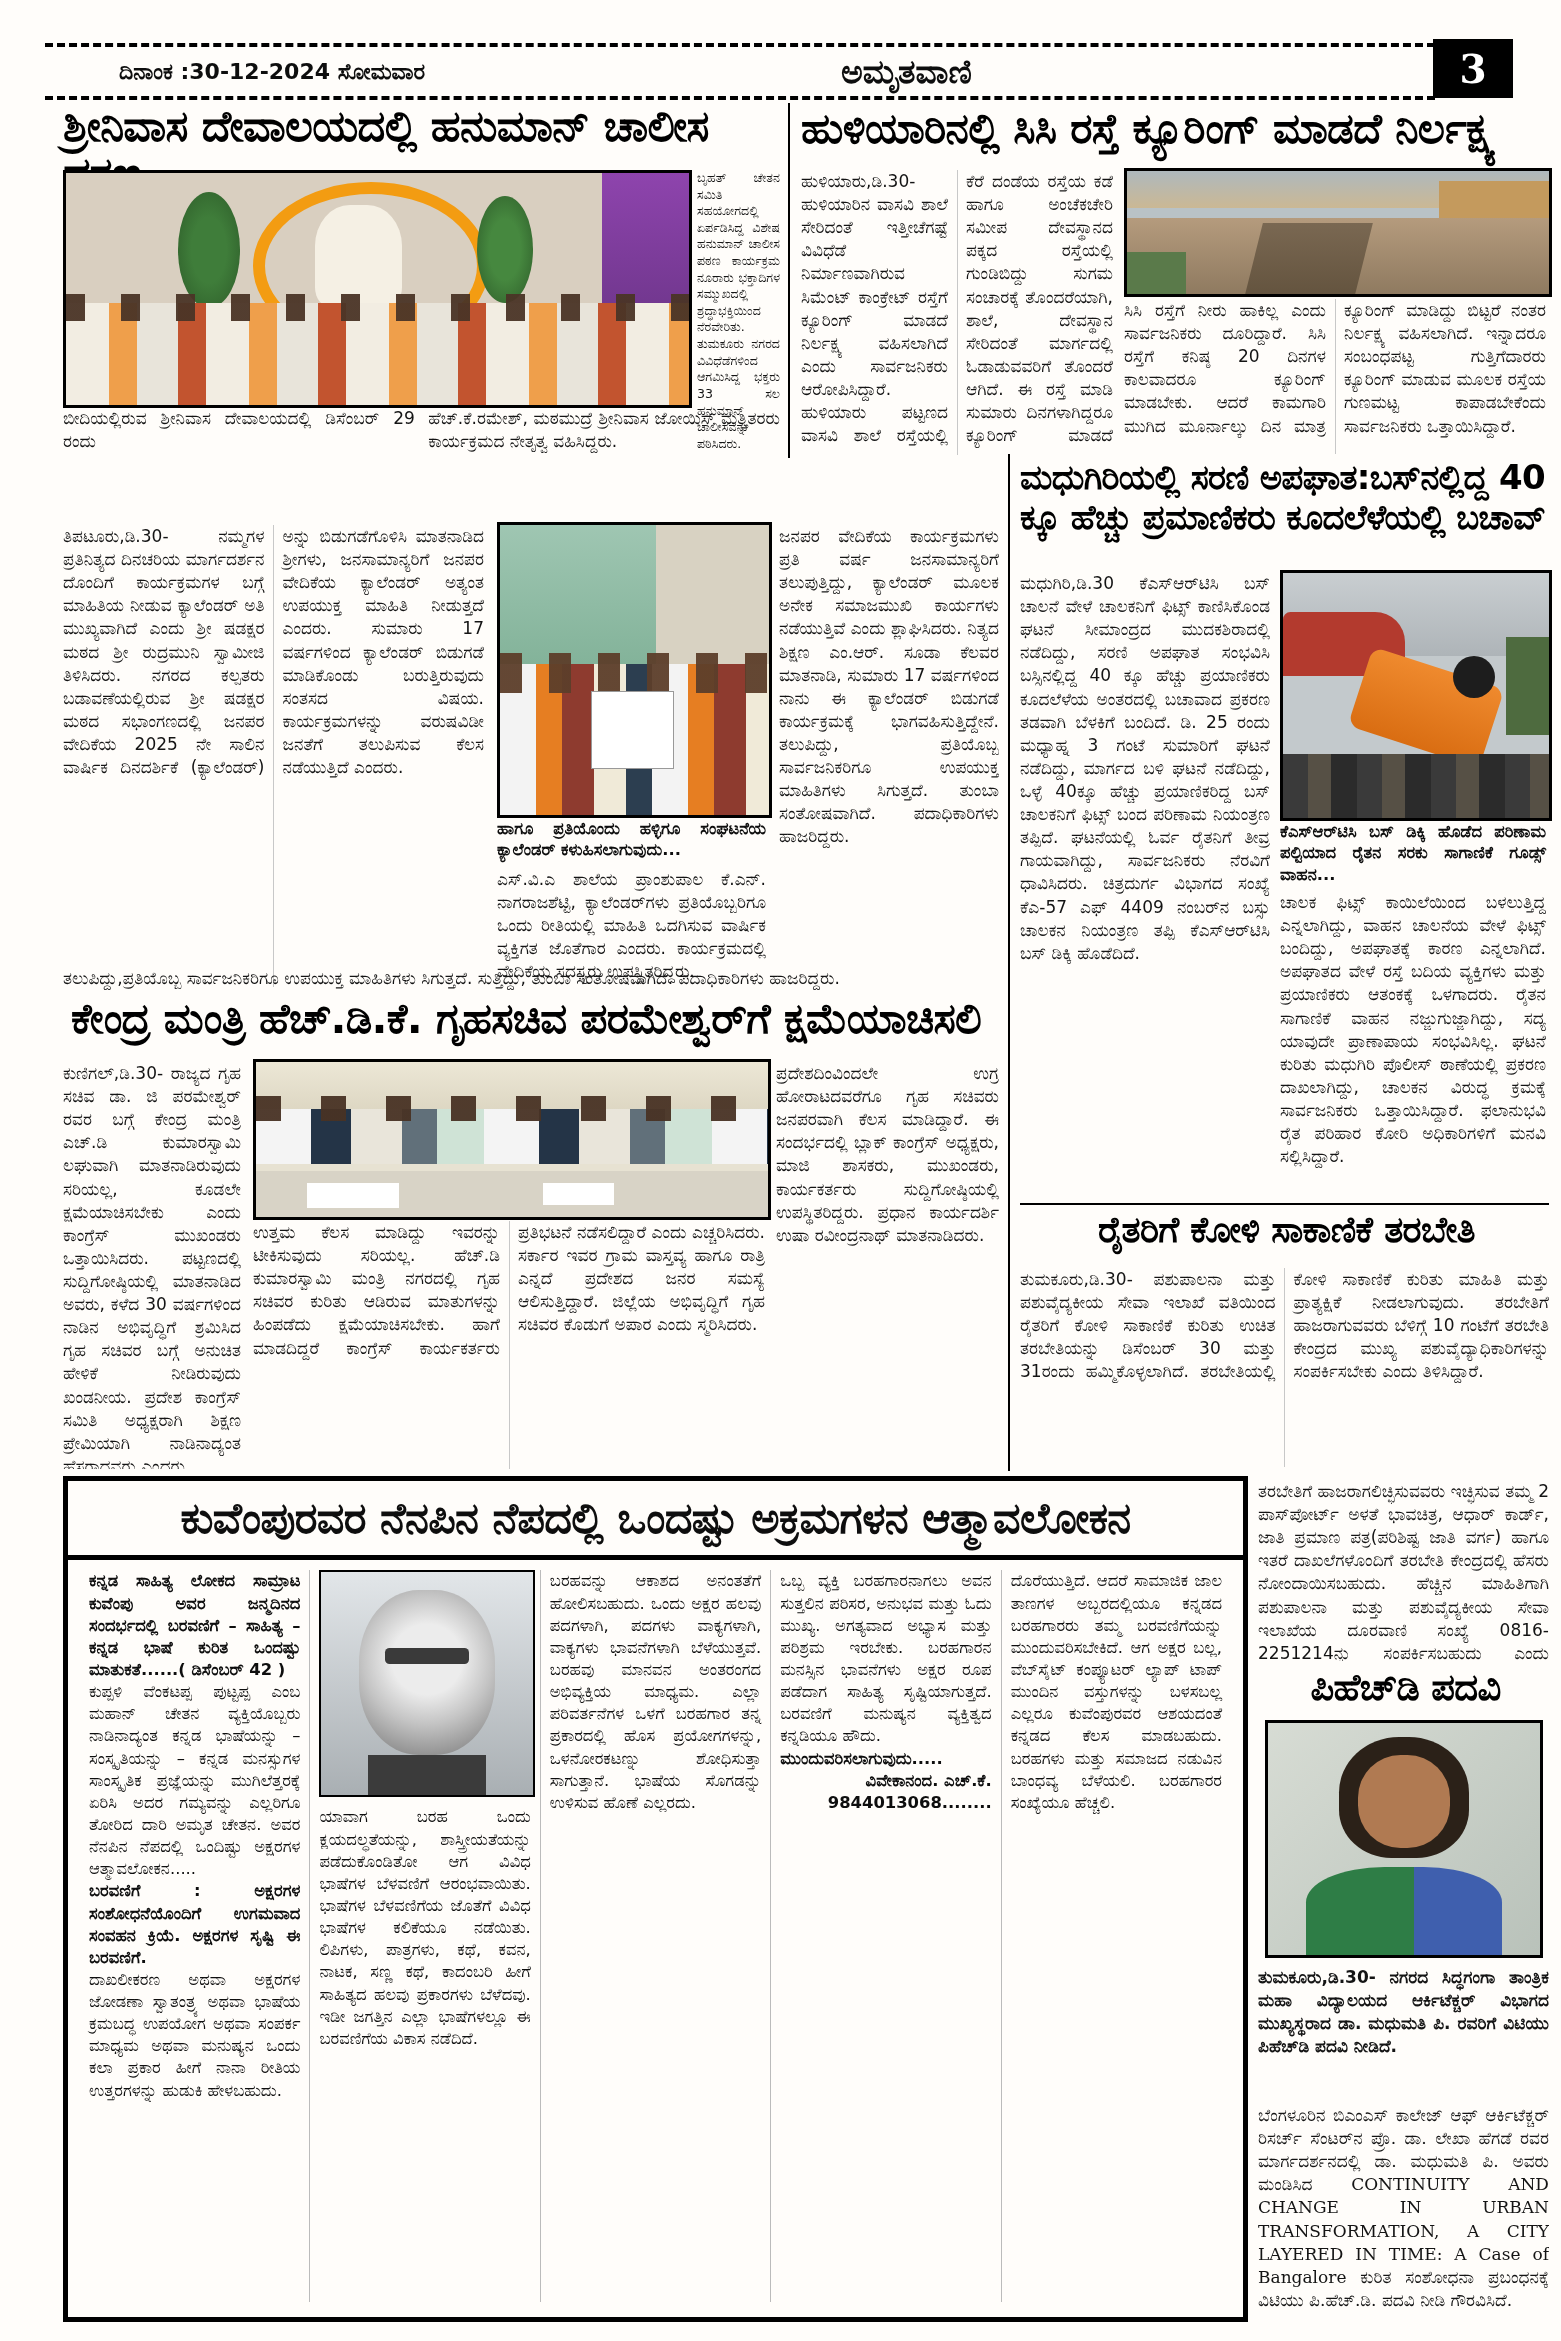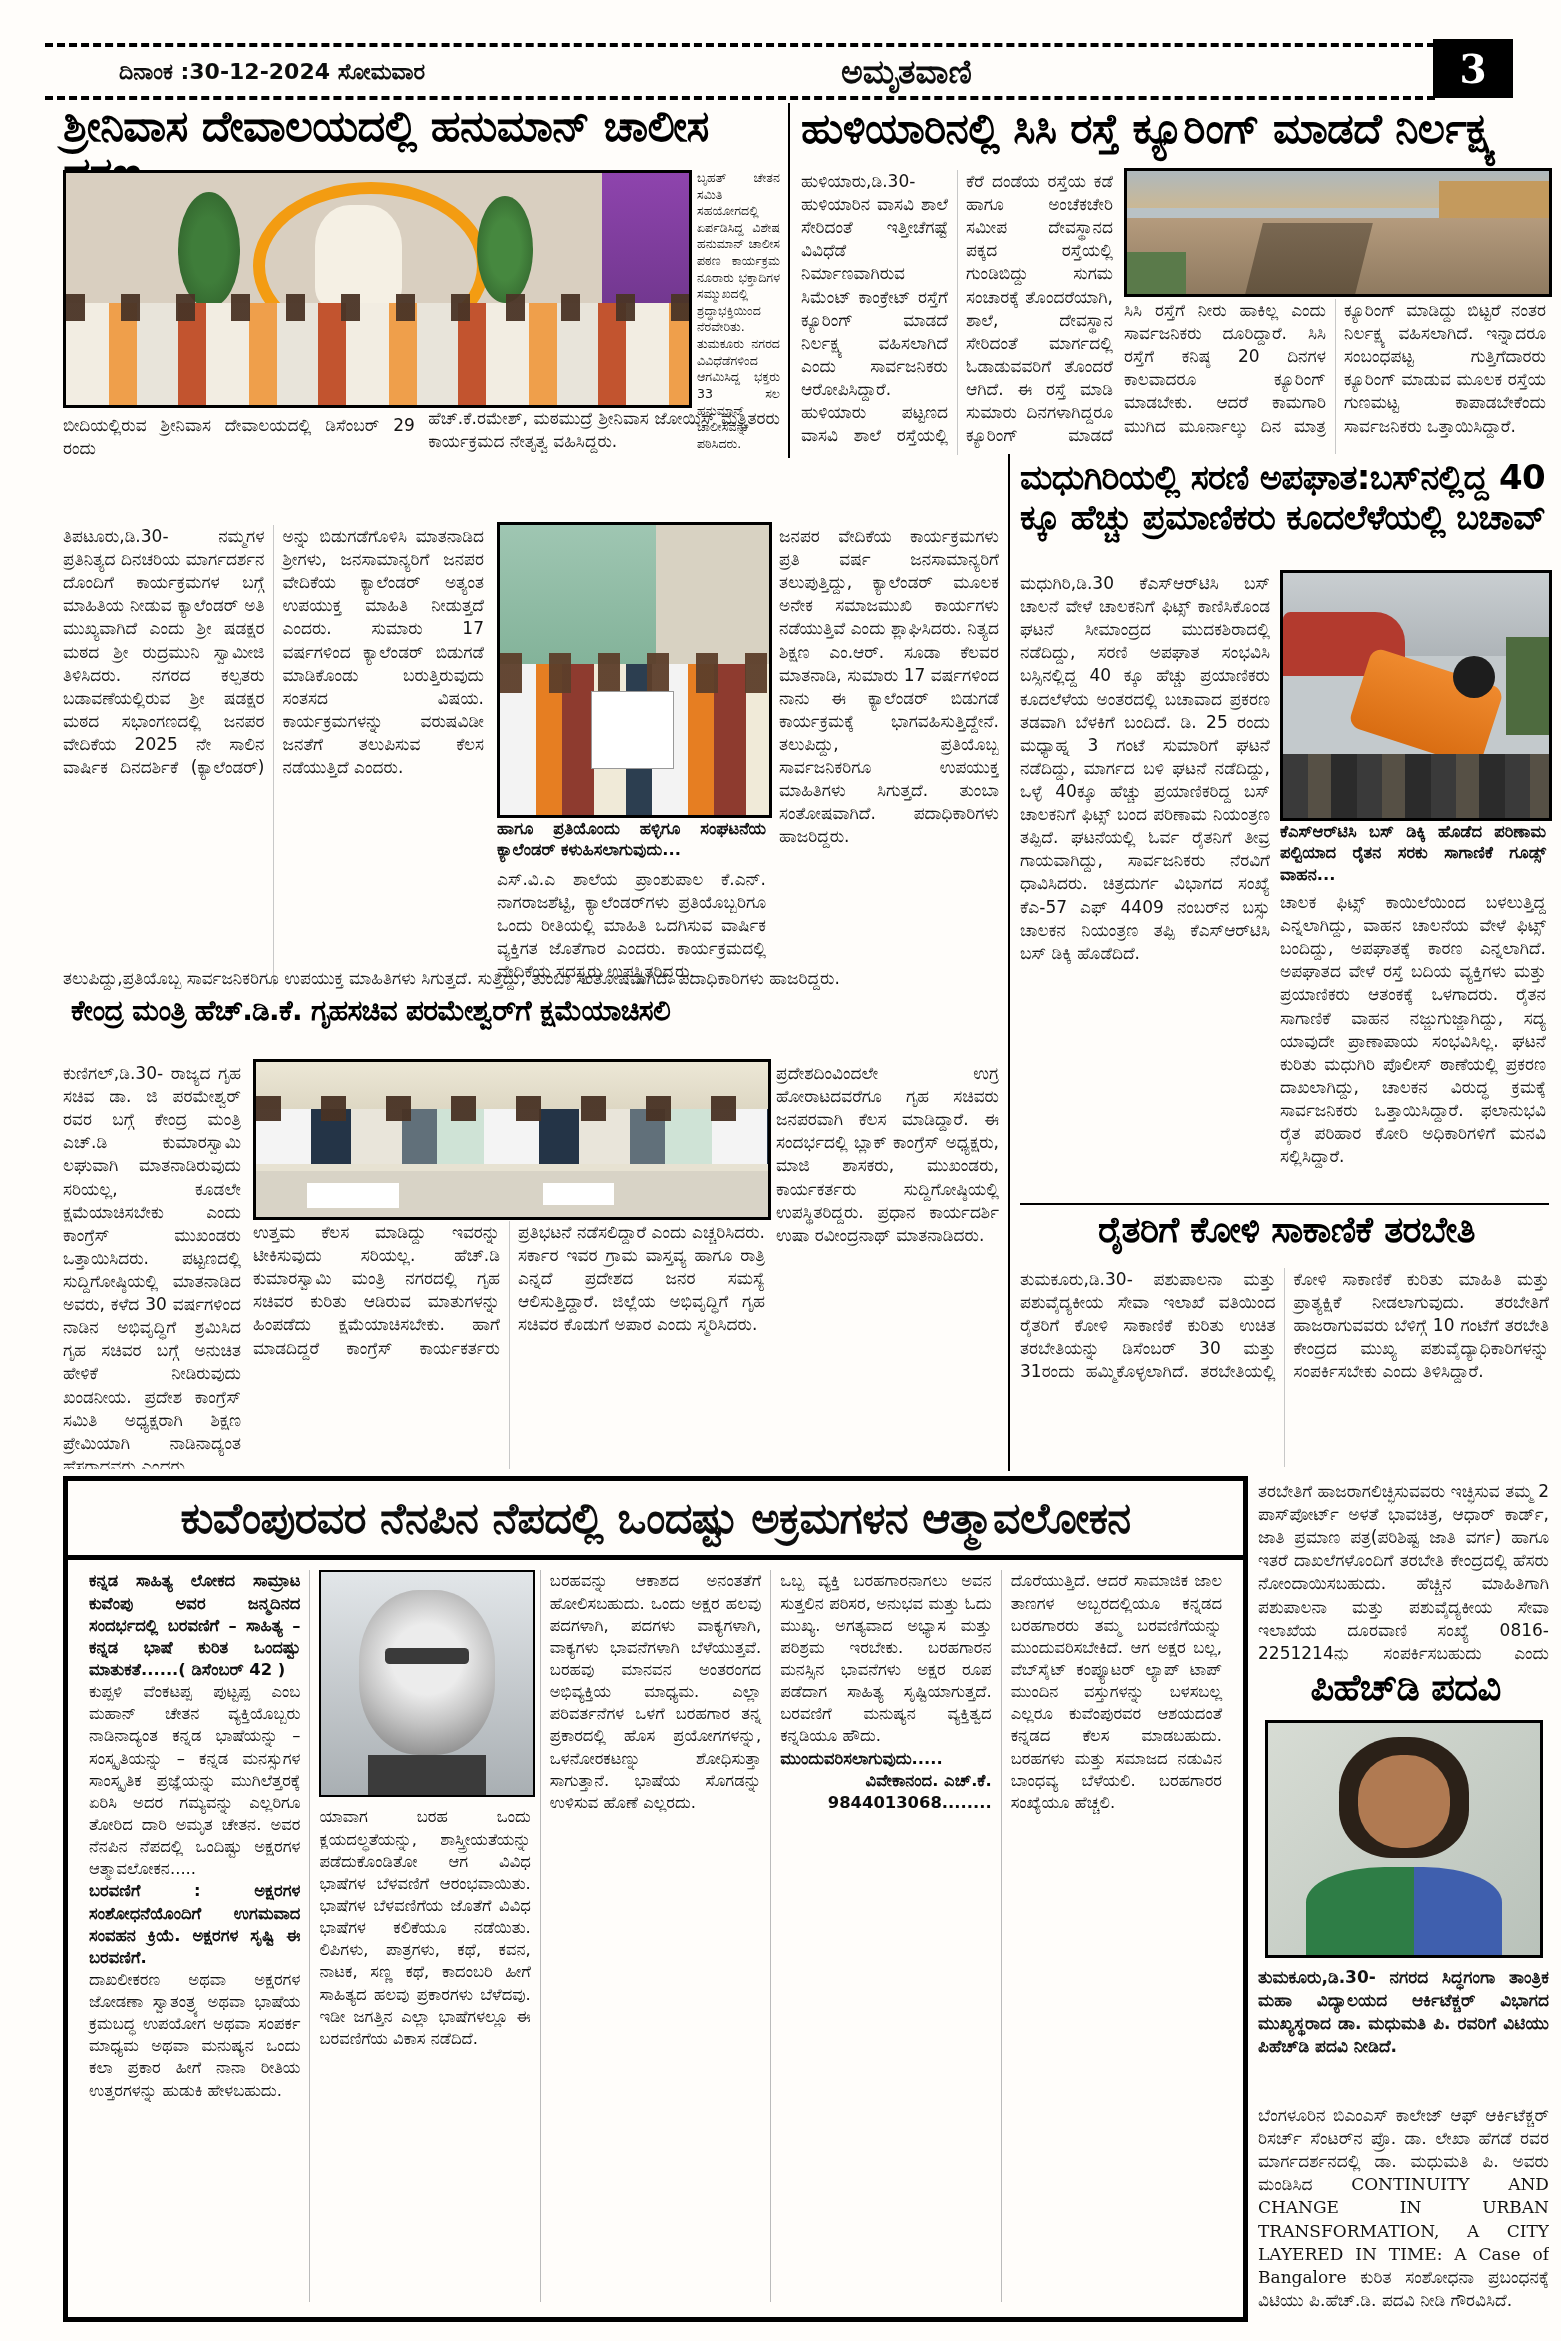--- a/index.html
+++ b/index.html
@@ -50,21 +50,21 @@
     <div class="pd" style="left:40%;top:14%;width:14%;height:44%;background:#f5f0e4;border-radius:40% 40% 20% 20%;"></div>
     <div class="pd" style="left:18%;top:8%;width:10%;height:50%;background:radial-gradient(ellipse,#3f7d3a 40%,#2c5a28 100%);border-radius:50%;"></div>
     <div class="pd" style="left:66%;top:10%;width:9%;height:46%;background:radial-gradient(ellipse,#46883f 40%,#2c5a28 100%);border-radius:50%;"></div>
     <div class="pd" style="left:0;bottom:0;width:100%;height:44%;background:repeating-linear-gradient(90deg,#f2ede2 0 43px,#ef9f4b 43px 71px,#e8e4da 71px 112px,#c2542f 112px 140px);"></div>
     <div class="pd" style="left:0;bottom:36%;width:100%;height:12%;background:repeating-linear-gradient(90deg,rgba(74,52,38,.95) 0 19.3px,rgba(74,52,38,0) 19.3px 55px);"></div>
   </div>
 
   <div class="abs body-txt small-txt" style="left:697px;top:170px;width:83px;height:283px;overflow:hidden;">ಬೃಹತ್ ಚೇತನ ಸಮಿತಿ ಸಹಯೋಗದಲ್ಲಿ ಏರ್ಪಡಿಸಿದ್ದ ವಿಶೇಷ ಹನುಮಾನ್ ಚಾಲೀಸ ಪಠಣ ಕಾರ್ಯಕ್ರಮ ನೂರಾರು ಭಕ್ತಾದಿಗಳ ಸಮ್ಮುಖದಲ್ಲಿ ಶ್ರದ್ಧಾಭಕ್ತಿಯಿಂದ ನೆರವೇರಿತು. ತುಮಕೂರು ನಗರದ ವಿವಿಧೆಡೆಗಳಿಂದ ಆಗಮಿಸಿದ್ದ ಭಕ್ತರು 33 ಸಲ ಹನುಮಾನ್ ಚಾಲೀಸವನ್ನು ಪಠಿಸಿದರು. ಮುಖ್ಯಸ್ಥರಾದ ಪೆ.ಗಿರೀಧರಶಾಸ್ತ್ರೀ, ಶ್ರೀನಿವಾಸ ದೇವಾಲಯದ ಅರ್ಚಕರು ಹಾಗೂ ಭಕ್ತವೃಂದ ಹಾಜರಿದ್ದರು. ಜೈ.ಕೆ.ಮೇಳ, ಮಹಮದ್ರೆ ಶ್ರೀನಿವಾಸ ಜೋಯಿಸ್ ಮತ್ತಿತರರು ಪಾಲ್ಗೊಂಡಿದ್ದರು.</div>
 
   <div class="abs" style="left:63px;top:407px;width:717px;display:flex;gap:13.4px;">
-    <div class="body-txt" style="flex:1;margin-top:7px;">ಬೀದಿಯಲ್ಲಿರುವ ಶ್ರೀನಿವಾಸ ದೇವಾಲಯದಲ್ಲಿ ಡಿಸೆಂಬರ್ 29 ರಂದು</div>
+    <div class="body-txt" style="flex:1;">ಬೀದಿಯಲ್ಲಿರುವ ಶ್ರೀನಿವಾಸ ದೇವಾಲಯದಲ್ಲಿ ಡಿಸೆಂಬರ್ 29 ರಂದು</div>
     <div class="body-txt" style="flex:1;">ಹೆಚ್.ಕೆ.ರಮೇಶ್, ಮಠಮುದ್ರೆ ಶ್ರೀನಿವಾಸ ಜೋಯಿಸ್ ಮತ್ತಿತರರು ಕಾರ್ಯಕ್ರಮದ ನೇತೃತ್ವ ವಹಿಸಿದ್ದರು.</div>
   </div>
 
   <div class="rule-v" style="left:788px;top:103px;height:355px;"></div>
 
   <div class="abs hl" style="left:801px;top:106px;width:749px;font-size:42px;">ಹುಳಿಯಾರಿನಲ್ಲಿ ಸಿಸಿ ರಸ್ತೆ ಕ್ಯೂರಿಂಗ್ ಮಾಡದೆ ನಿರ್ಲಕ್ಷ್ಯ</div>
 
   <div class="photo" style="left:1124px;top:168px;width:422px;height:123px;background:#b9c2c6;">
     <div class="pd" style="left:0;top:0;width:100%;height:30%;background:linear-gradient(180deg,#aeb8bd,#cbb894);"></div>
     <div class="pd" style="right:0;top:8%;width:26%;height:40%;background:#c49a5d;"></div>
@@ -101,21 +101,21 @@
     <div class="pd" style="left:28%;top:38%;width:52%;height:34%;background:linear-gradient(180deg,#ef8a2e,#d96d12);transform:rotate(18deg);border-radius:12px;"></div>
     <div class="pd" style="left:64%;top:34%;width:42px;height:42px;background:#1d1d1d;border-radius:50%;"></div>
     <div class="pd" style="left:0;bottom:0;width:100%;height:26%;background:repeating-linear-gradient(90deg,#3a3a3a 0 25px,#565045 25px 48px,#2b2b2b 48px 74px);"></div>
   </div>
 
   <div class="abs body-txt" style="left:1020px;top:572px;width:250px;height:633px;overflow:hidden;">ಮಧುಗಿರಿ,ಡಿ.30 ಕೆಎಸ್‌ಆರ್‌ಟಿಸಿ ಬಸ್ ಚಾಲನೆ ವೇಳೆ ಚಾಲಕನಿಗೆ ಫಿಟ್ಸ್ ಕಾಣಿಸಿಕೊಂಡ ಘಟನೆ ಸೀಮಾಂದ್ರದ ಮುದಕಶಿರಾದಲ್ಲಿ ನಡೆದಿದ್ದು, ಸರಣಿ ಅಪಘಾತ ಸಂಭವಿಸಿ ಬಸ್ಸಿನಲ್ಲಿದ್ದ 40 ಕ್ಕೂ ಹೆಚ್ಚು ಪ್ರಯಾಣಿಕರು ಕೂದಲೆಳೆಯ ಅಂತರದಲ್ಲಿ ಬಚಾವಾದ ಪ್ರಕರಣ ತಡವಾಗಿ ಬೆಳಕಿಗೆ ಬಂದಿದೆ. ಡಿ. 25 ರಂದು ಮಧ್ಯಾಹ್ನ 3 ಗಂಟೆ ಸುಮಾರಿಗೆ ಘಟನೆ ನಡೆದಿದ್ದು, ಮಾರ್ಗದ ಬಳಿ ಘಟನೆ ನಡೆದಿದ್ದು, ಒಳ್ಳೆ 40ಕ್ಕೂ ಹೆಚ್ಚು ಪ್ರಯಾಣಿಕರಿದ್ದ ಬಸ್ ಚಾಲಕನಿಗೆ ಫಿಟ್ಸ್ ಬಂದ ಪರಿಣಾಮ ನಿಯಂತ್ರಣ ತಪ್ಪಿದೆ. ಘಟನೆಯಲ್ಲಿ ಓರ್ವ ರೈತನಿಗೆ ತೀವ್ರ ಗಾಯವಾಗಿದ್ದು, ಸಾರ್ವಜನಿಕರು ನೆರವಿಗೆ ಧಾವಿಸಿದರು. ಚಿತ್ರದುರ್ಗ ವಿಭಾಗದ ಸಂಖ್ಯೆ ಕೆಎ-57 ಎಫ್ 4409 ನಂಬರ್‌ನ ಬಸ್ಸು ಚಾಲಕನ ನಿಯಂತ್ರಣ ತಪ್ಪಿ ಕೆಎಸ್‌ಆರ್‌ಟಿಸಿ ಬಸ್ ಡಿಕ್ಕಿ ಹೊಡೆದಿದೆ.</div>
   <div class="abs caption" style="left:1280px;top:821px;width:266px;">ಕೆಎಸ್‌ಆರ್‌ಟಿಸಿ ಬಸ್ ಡಿಕ್ಕಿ ಹೊಡೆದ ಪರಿಣಾಮ ಪಲ್ಟಿಯಾದ ರೈತನ ಸರಕು ಸಾಗಾಣಿಕೆ ಗೂಡ್ಸ್ ವಾಹನ...</div>
   <div class="abs body-txt" style="left:1280px;top:891px;width:266px;height:312px;overflow:hidden;">ಚಾಲಕ ಫಿಟ್ಸ್ ಕಾಯಿಲೆಯಿಂದ ಬಳಲುತ್ತಿದ್ದ ಎನ್ನಲಾಗಿದ್ದು, ವಾಹನ ಚಾಲನೆಯ ವೇಳೆ ಫಿಟ್ಸ್ ಬಂದಿದ್ದು, ಅಪಘಾತಕ್ಕೆ ಕಾರಣ ಎನ್ನಲಾಗಿದೆ. ಅಪಘಾತದ ವೇಳೆ ರಸ್ತೆ ಬದಿಯ ವ್ಯಕ್ತಿಗಳು ಮತ್ತು ಪ್ರಯಾಣಿಕರು ಆತಂಕಕ್ಕೆ ಒಳಗಾದರು. ರೈತನ ಸಾಗಾಣಿಕೆ ವಾಹನ ನಜ್ಜುಗುಜ್ಜಾಗಿದ್ದು, ಸದ್ಯ ಯಾವುದೇ ಪ್ರಾಣಾಪಾಯ ಸಂಭವಿಸಿಲ್ಲ. ಘಟನೆ ಕುರಿತು ಮಧುಗಿರಿ ಪೊಲೀಸ್ ಠಾಣೆಯಲ್ಲಿ ಪ್ರಕರಣ ದಾಖಲಾಗಿದ್ದು, ಚಾಲಕನ ವಿರುದ್ಧ ಕ್ರಮಕ್ಕೆ ಸಾರ್ವಜನಿಕರು ಒತ್ತಾಯಿಸಿದ್ದಾರೆ. ಫಲಾನುಭವಿ ರೈತ ಪರಿಹಾರ ಕೋರಿ ಅಧಿಕಾರಿಗಳಿಗೆ ಮನವಿ ಸಲ್ಲಿಸಿದ್ದಾರೆ.</div>
 
   <div class="abs body-txt" style="left:63px;top:967px;width:936px;height:25px;overflow:hidden;">ತಲುಪಿದ್ದು,ಪ್ರತಿಯೊಬ್ಬ ಸಾರ್ವಜನಿಕರಿಗೂ ಉಪಯುಕ್ತ ಮಾಹಿತಿಗಳು ಸಿಗುತ್ತದೆ. ಸುತ್ತಿದ್ದು, ತುಂಬಾ ಸಂತೋಷವಾಗಿದೆ. ಪದಾಧಿಕಾರಿಗಳು ಹಾಜರಿದ್ದರು.</div>
-  <div class="abs hl" style="left:71px;top:996px;width:929px;font-size:28px;">ಕೇಂದ್ರ ಮಂತ್ರಿ ಹೆಚ್.ಡಿ.ಕೆ. ಗೃಹಸಚಿವ ಪರಮೇಶ್ವರ್‌ಗೆ ಕ್ಷಮೆಯಾಚಿಸಲಿ</div>
+  <div class="abs hl" style="left:71px;top:996px;width:929px;font-size:42px;">ಕೇಂದ್ರ ಮಂತ್ರಿ ಹೆಚ್.ಡಿ.ಕೆ. ಗೃಹಸಚಿವ ಪರಮೇಶ್ವರ್‌ಗೆ ಕ್ಷಮೆಯಾಚಿಸಲಿ</div>
 
   <div class="photo" style="left:253px;top:1059px;width:512px;height:155px;background:#e7e2d2;">
     <div class="pd" style="left:0;top:0;width:100%;height:40%;background:linear-gradient(180deg,#ece7d6,#d9d2bd);"></div>
     <div class="pd" style="left:0;top:30%;width:100%;height:36%;background:repeating-linear-gradient(90deg,#f4f4f4 0 55px,#243447 55px 95px,#e9e5da 95px 146px,#61707a 146px 181px,#cfe3d6 181px 228px);"></div>
     <div class="pd" style="left:0;top:22%;width:100%;height:16%;background:repeating-linear-gradient(90deg,rgba(72,50,36,.95) 0 25px,rgba(72,50,36,0) 25px 65px);"></div>
     <div class="pd" style="left:0;bottom:0;width:100%;height:30%;background:#d8d3c6;"></div>
     <div class="pd" style="left:10%;bottom:6%;width:18%;height:16%;background:#fff;"></div>
     <div class="pd" style="left:56%;bottom:8%;width:14%;height:14%;background:#fff;"></div>
   </div>
 

